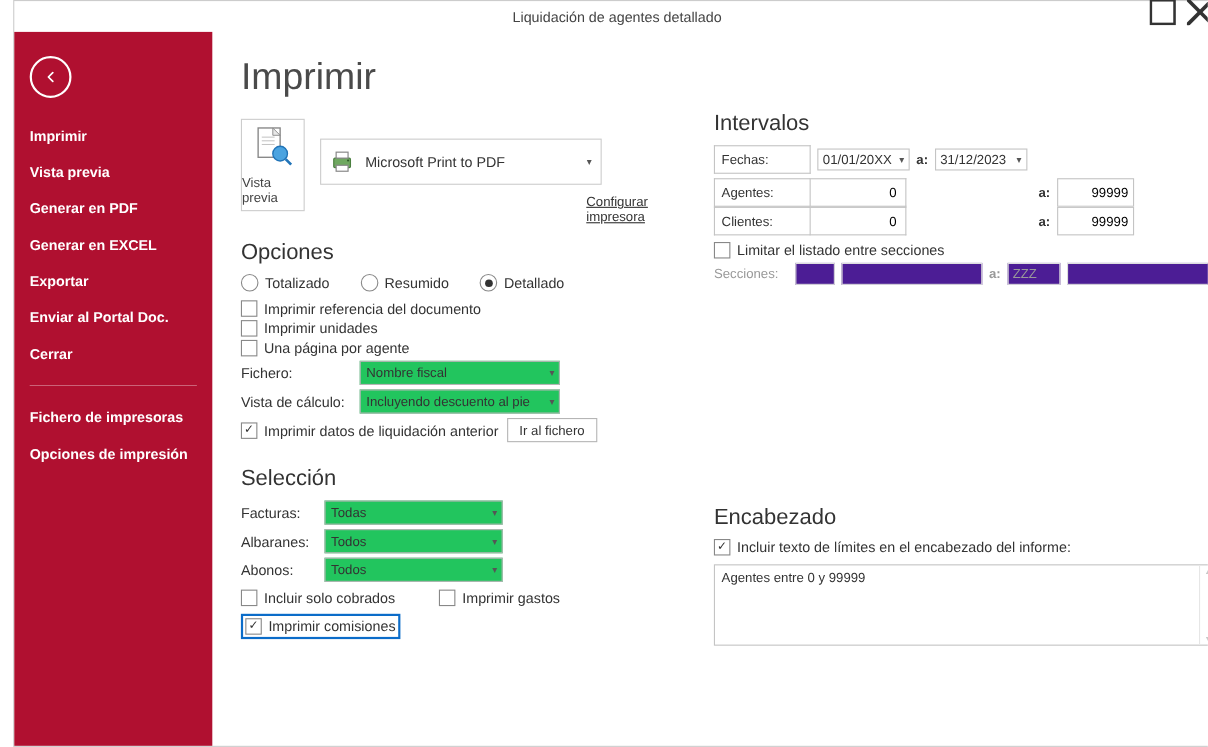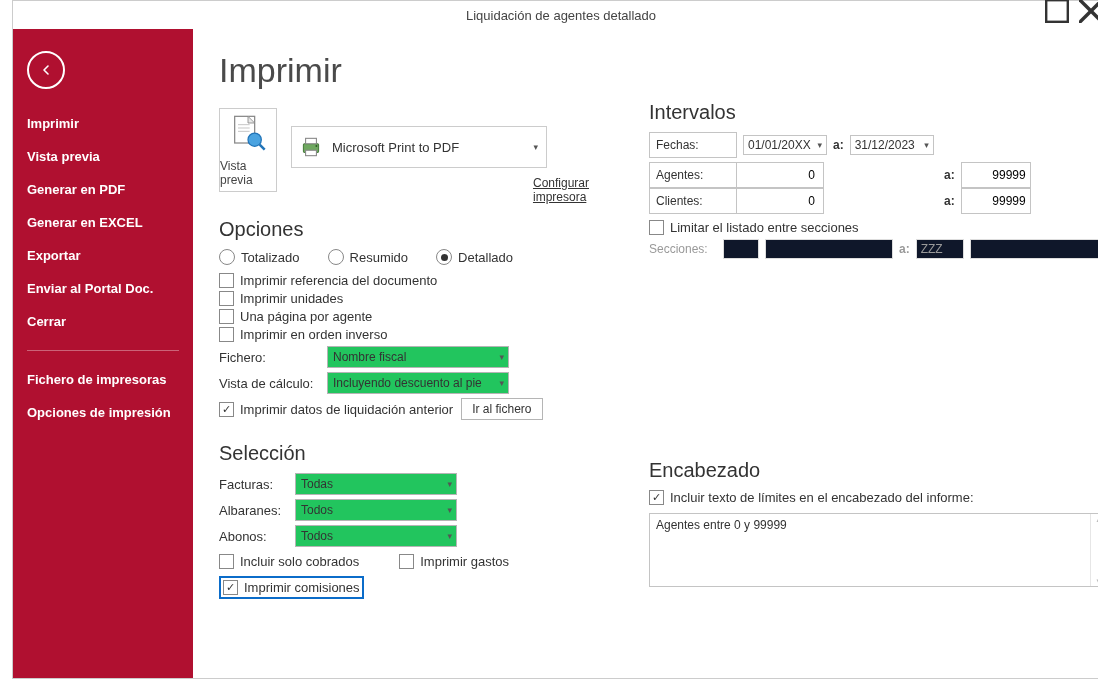--- a/index.html
+++ b/index.html
@@ -259,21 +259,21 @@
   display: inline-flex;
   align-items: center;
 }
 .dateinput .caret {
   position: absolute; right: 4px; top: 50%;
   transform: translateY(-50%);
   font-size: 9px; color:#555;
 }
 .disabled-input {
   border: 1px solid #ddd;
-  background: #0f172a;
+  background: #4c1d95;
   height: 20px;
   box-sizing: border-box;
   font-size: 12px;
   color: #999;
 }
 .textarea-wrap {
   border: 1px solid #c4c4c4;
   width: 100%;
   height: 74px;
   position: relative;
@@ -399,24 +399,20 @@
             <span class="chk"></span>
               <span>Imprimir referencia del documento</span>
           </div>
           <div class="chkrow">
             <span class="chk"></span>
               <span>Imprimir unidades</span>
           </div>
           <div class="chkrow">
             <span class="chk"></span>
               <span>Una página por agente</span>
-          </div>
-          <div class="chkrow">
-            <span class="chk"></span>
-              <span>Imprimir en orden inverso</span>
           </div>
           <div class="form-row">
             <span class="lbl">Fichero:</span>
             <span class="select">
               <span>Nombre fiscal</span>
               <span class="caret">▾</span>
             </span>
           </div>
           <div class="form-row">
             <span class="lbl">Vista de cálculo:</span>

